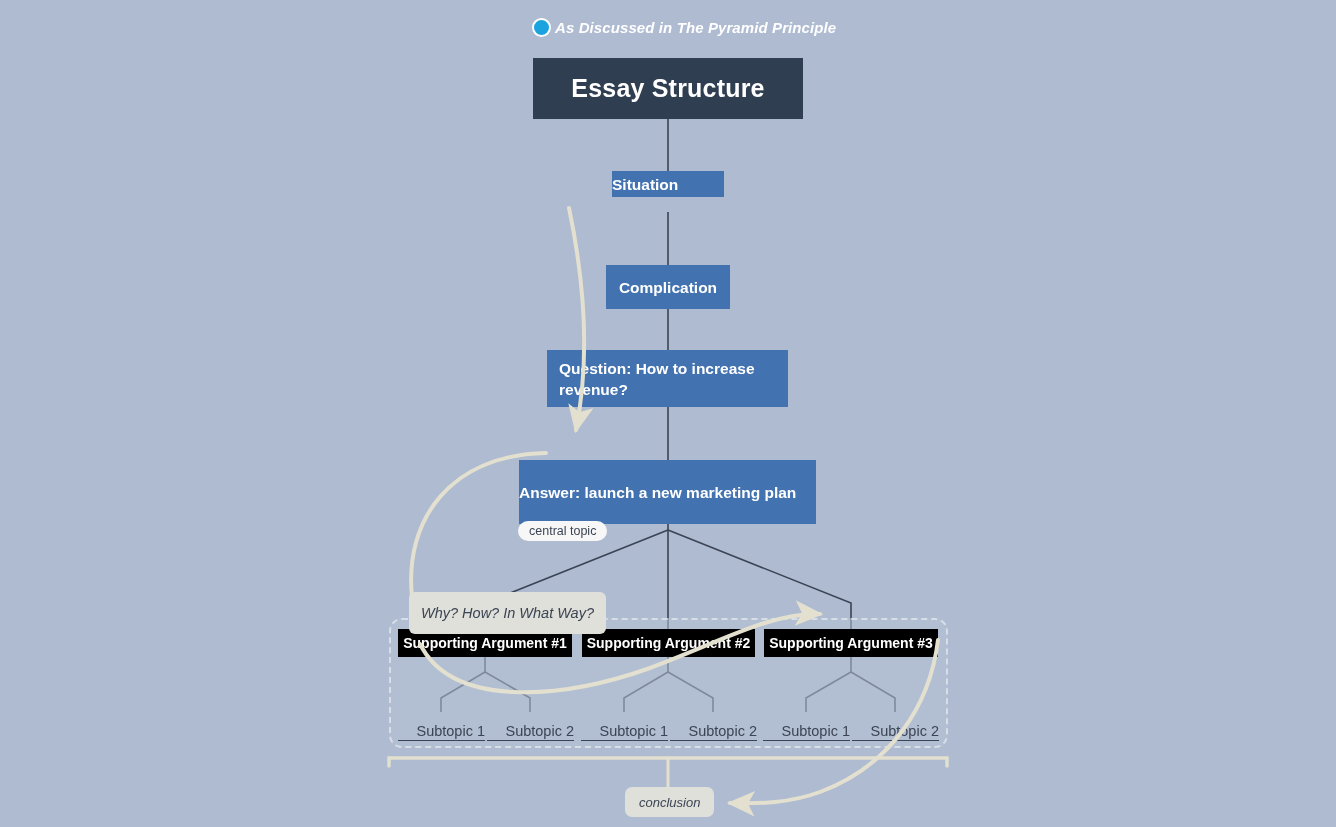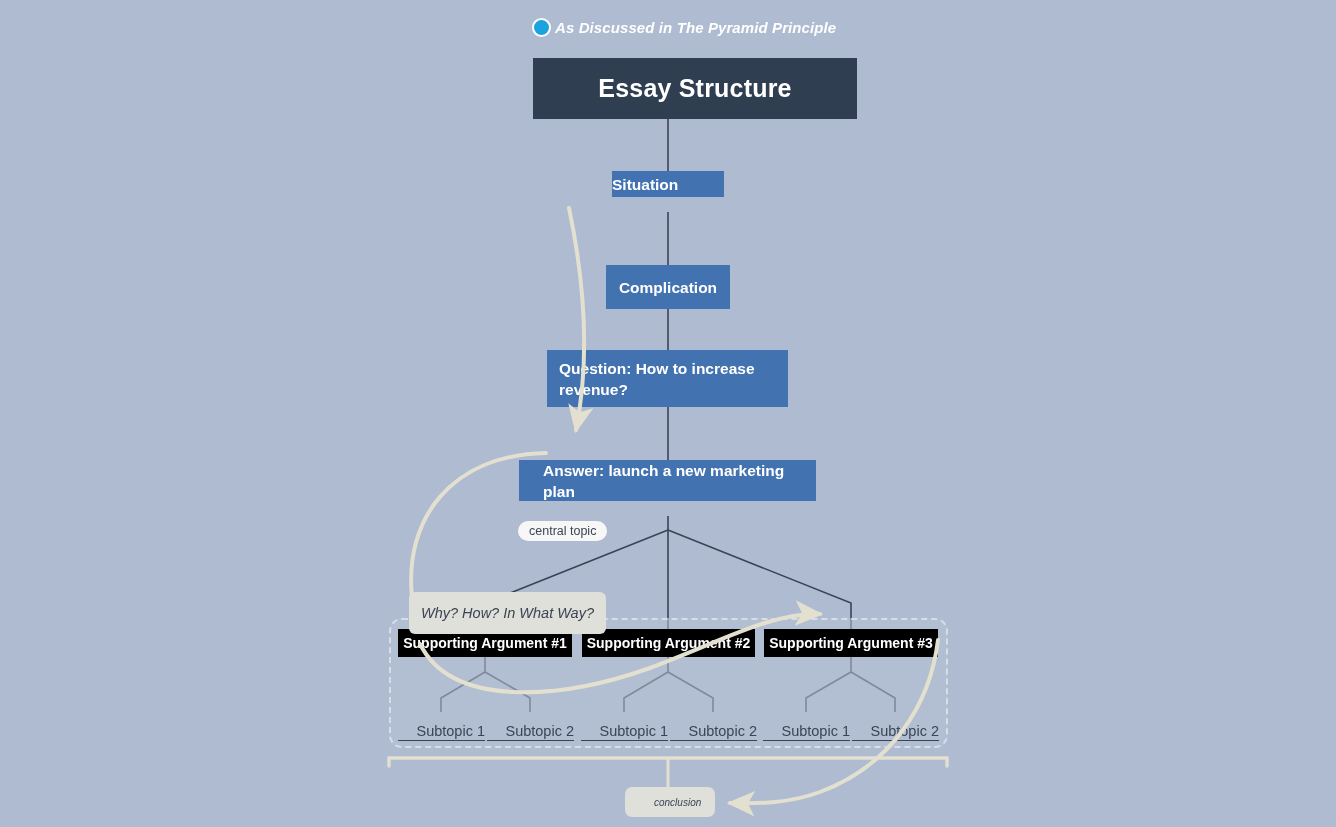--- a/index.html
+++ b/index.html
@@ -24,39 +24,39 @@
     width:19px;height:19px;border-radius:50%;
     background:#1ba3e0;border:2px solid #ffffff;box-sizing:border-box;
   }
   .hdr-text{
     font-size:15px;font-weight:bold;font-style:italic;color:#ffffff;
     letter-spacing:.1px;white-space:nowrap;
   }
 
   
   .title-box{
-    left:533px;top:58px;width:324px;height:61px;
+    left:533px;top:58px;width:270px;height:61px;
     background:#2f3e50;
     display:flex;align-items:center;justify-content:center;
   }
   .title-box span{
     color:#ffffff;font-size:25px;font-weight:bold;letter-spacing:.2px;
   }
 
   
   .mblue{
     background:#4272b0;display:flex;align-items:center;
   }
   .mblue span{
     color:#ffffff;font-weight:bold;font-size:15.5px;line-height:21px;
   }
   .b-situation{left:612px;top:171px;width:112px;height:26px;justify-content:flex-start;}
   .b-complication{left:606px;top:265px;width:124px;height:44px;justify-content:center;}
   .b-question{left:547px;top:350px;width:241px;height:57px;padding:0 12px;}
-  .b-answer{left:519px;top:460px;width:297px;height:41px;padding:0 24px;}
+  .b-answer{left:519px;top:460px;width:297px;height:64px;padding:0 0;}
 
   
   .sblue{
     background:#000000;height:28px;
     display:flex;align-items:center;justify-content:center;
   }
   .sblue span{color:#ffffff;font-weight:bold;font-size:14px;white-space:nowrap;}
   .sa1{left:398px;top:629px;width:174px;}
   .sa2{left:582px;top:629px;width:173px;}
   .sa3{left:764px;top:629px;width:174px;}
@@ -92,21 +92,21 @@
   .pill-central span{font-size:12.5px;color:#3b4454;}
   .pill-why{
     left:409px;top:592px;height:28px;padding:7px 12px;
     background:#e0e0da;border-radius:6px;
   }
   .pill-why span{font-size:14.5px;font-style:italic;color:#3b4454;}
   .pill-conclusion{
     left:625px;top:787px;height:30px;padding:0 14px;
     background:#e0e0da;border-radius:7px;
   }
-  .pill-conclusion span{font-size:10px;font-style:italic;color:#3b4454;margin-left:15px;}
+  .pill-conclusion span{font-size:13px;font-style:italic;color:#3b4454;}
 </style>
 </head>
 <body>
 
 <div id="canvas">
 
   <svg class="layer" id="svg-lines">
     <g stroke="#3b4454" stroke-width="1.6" fill="none">
 
       <line x1="668" y1="119" x2="668" y2="171"></line>

